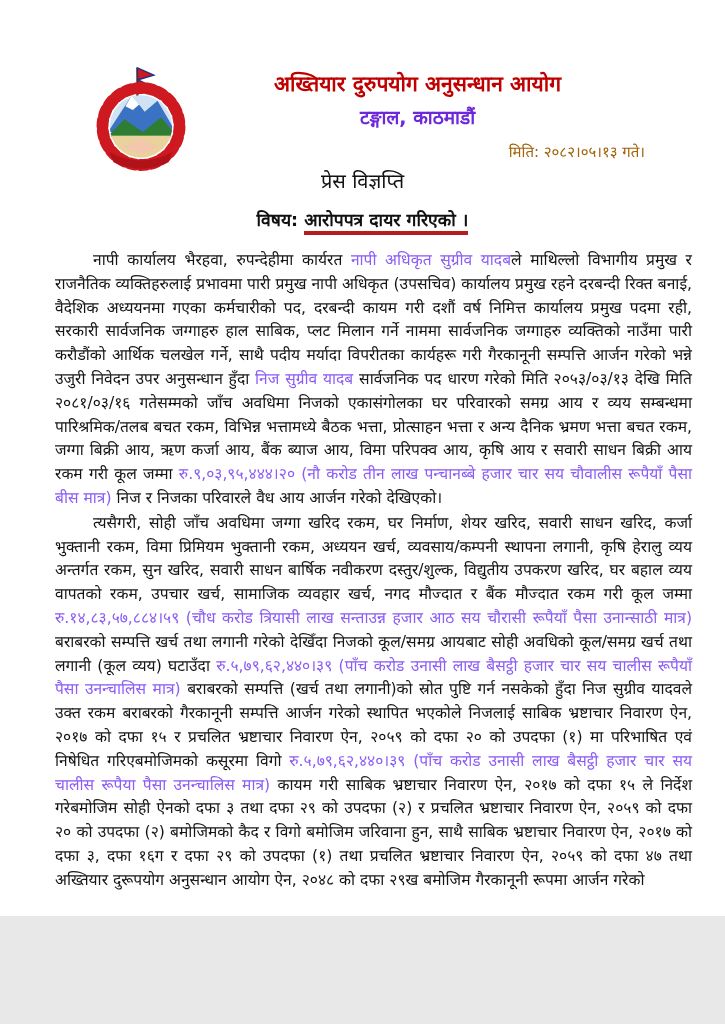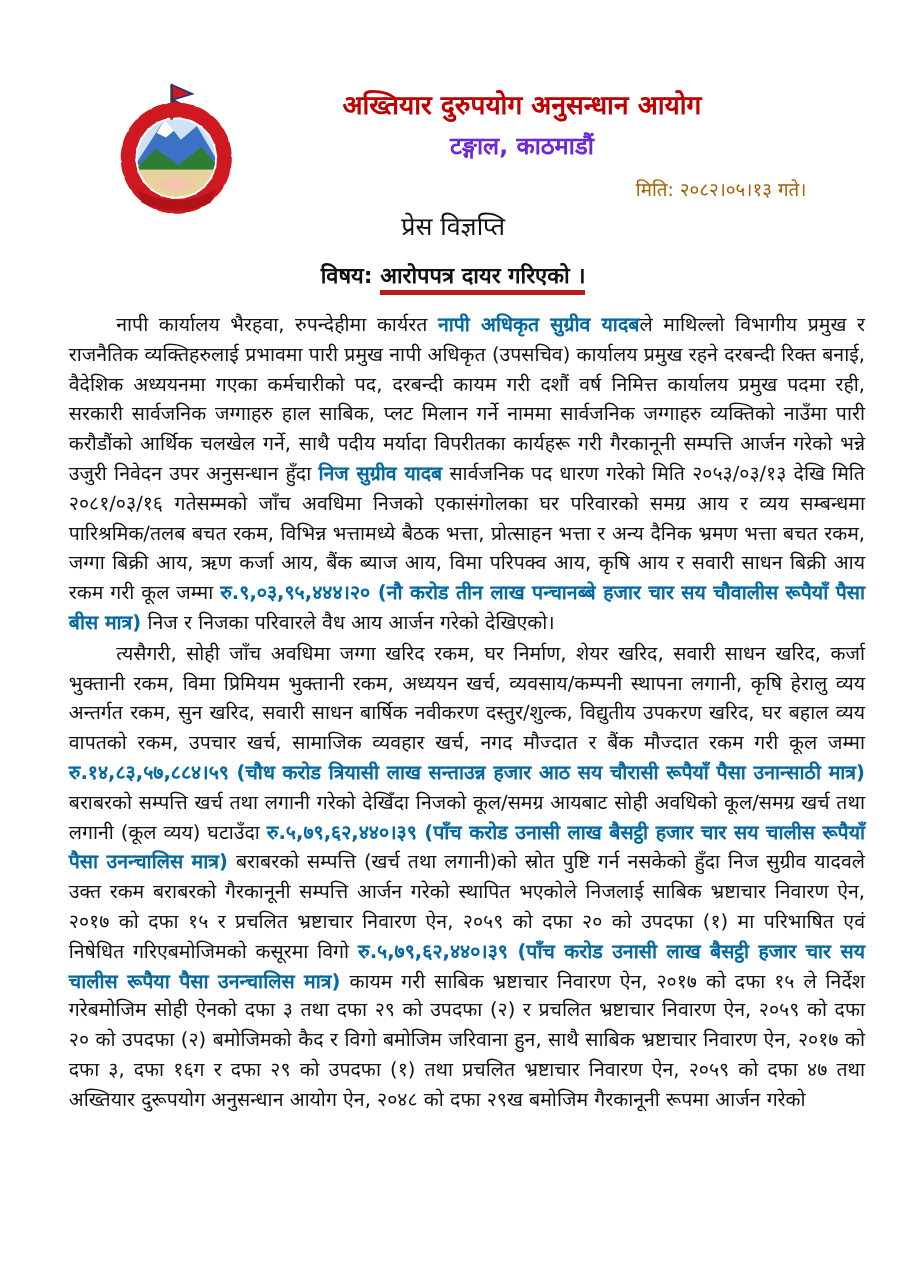--- a/index.html
+++ b/index.html
@@ -1,18 +1,18 @@
 <!DOCTYPE html>
 <html><head>
 <meta charset="utf-8">
 <style>
   html,body{margin:0;padding:0;background:#e8e8e8;}
   .page{
     position:relative;
-    width:725px;height:1024px;
+    width:725px;height:916px;
     margin:0 auto;
     background:#ffffff;
     font-family:"DejaVu Sans","Liberation Serif",sans-serif;
     color:#1a1a1a;
     overflow:hidden;
   }
   .logo{position:absolute;left:86px;top:64px;width:110px;height:114px;}
   .org-block{
     position:absolute;left:150px;right:40px;top:74px;
     text-align:center;
@@ -42,21 +42,21 @@
     position:absolute;top:249px;left:55px;right:33px;
   }
   .body-text p{
     margin:0;padding:0;
     font-size:15.6px;line-height:23.8px;
     text-align:justify;
     text-indent:38px;
     color:#141414;
   }
   .body-text p + p{margin-top:1px;}
-  .body-text b{font-weight:bold;color:#0369a1;}
+  .body-text b{font-weight:normal;color:#8b5cf6;}
 </style>
 </head>
 <body>
 
 <div class="page">
 
   <div class="logo">
     <svg viewBox="0 0 120 124" width="110" height="114">
       <defs>
         <clipPath id="innerDisc">

